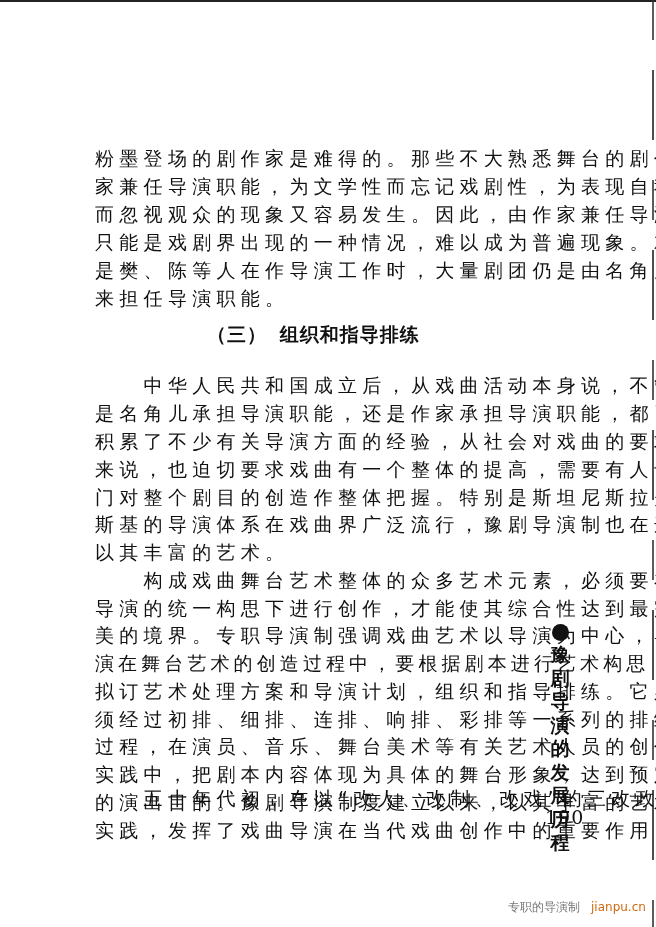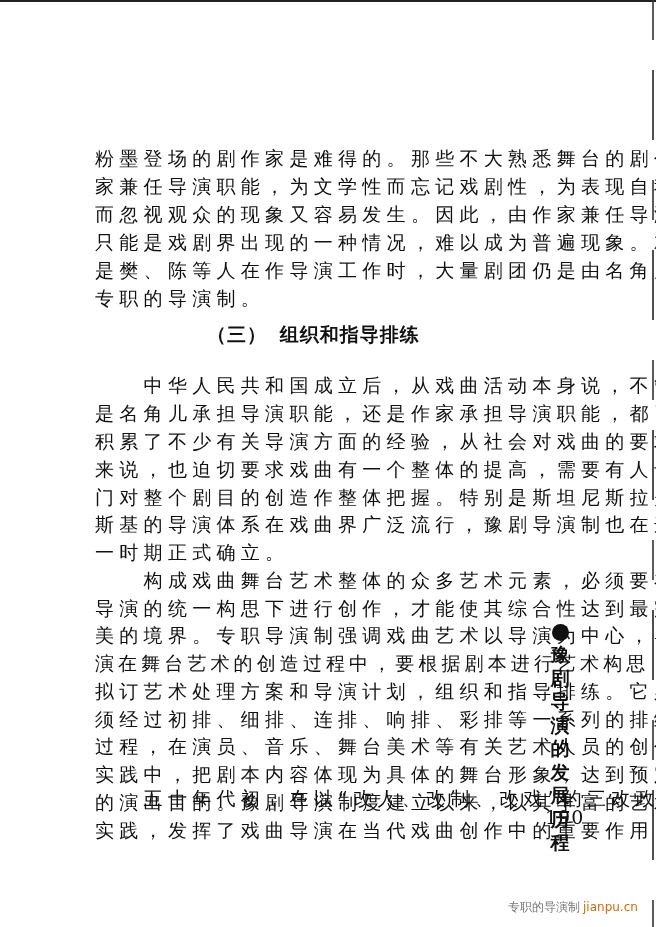--- a/index.html
+++ b/index.html
@@ -81,51 +81,51 @@
     .watermark {
       position: absolute;
       left: 508px;
       top: 899px;
       font-size: 12px;
       color: #777;
       white-space: nowrap;
     }
     .watermark .wm-url {
       color: #d06a10;
-      margin-left: 3px;
+      margin-left: 11px;
     }
   </style>
 </head>
 <body>
 
 <div class="top-edge"></div>
 <div class="right-edge"></div>
 
 <div>
   <div class="line" style="top:147px">粉墨登场的剧作家是难得的。那些不大熟悉舞台的剧作</div>
   <div class="line" style="top:175px">家兼任导演职能，为文学性而忘记戏剧性，为表现自我</div>
   <div class="line" style="top:203px">而忽视观众的现象又容易发生。因此，由作家兼任导演</div>
   <div class="line" style="top:231px">只能是戏剧界出现的一种情况，难以成为普遍现象。就</div>
   <div class="line" style="top:259px">是樊、陈等人在作导演工作时，大量剧团仍是由名角儿</div>
-  <div class="line" style="top:287px">专职的导演制。</div>
+  <div class="line" style="top:287px">来担任导演职能。</div>
 </div>
 
 <div class="section-heading">
   <span class="num">（三）</span>
   <span>组织和指导排练</span>
 </div>
 
 <div>
   <div class="line" style="top:374px">　　中华人民共和国成立后，从戏曲活动本身说，不管</div>
   <div class="line" style="top:402px">是名角儿承担导演职能，还是作家承担导演职能，都已</div>
   <div class="line" style="top:430px">积累了不少有关导演方面的经验，从社会对戏曲的要求</div>
   <div class="line" style="top:458px">来说，也迫切要求戏曲有一个整体的提高，需要有人专</div>
   <div class="line" style="top:486px">门对整个剧目的创造作整体把握。特别是斯坦尼斯拉夫</div>
   <div class="line" style="top:513px">斯基的导演体系在戏曲界广泛流行，豫剧导演制也在这</div>
-  <div class="line" style="top:541px">一时期正式确立。</div>
+  <div class="line" style="top:541px">以其丰富的艺术。</div>
 </div>
 
 <div>
   <div class="line" style="top:569px">　　构成戏曲舞台艺术整体的众多艺术元素，必须要在</div>
   <div class="line" style="top:597px">导演的统一构思下进行创作，才能使其综合性达到最完</div>
   <div class="line" style="top:624px">美的境界。专职导演制强调戏曲艺术以导演为中心，导</div>
   <div class="line" style="top:652px; letter-spacing:4.1px">演在舞台艺术的创造过程中，要根据剧本进行艺术构思，</div>
   <div class="line" style="top:680px">拟订艺术处理方案和导演计划，组织和指导排练。它必</div>
   <div class="line" style="top:708px">须经过初排、细排、连排、响排、彩排等一系列的排练</div>
   <div class="line" style="top:735px">过程，在演员、音乐、舞台美术等有关艺术人员的创作</div>

